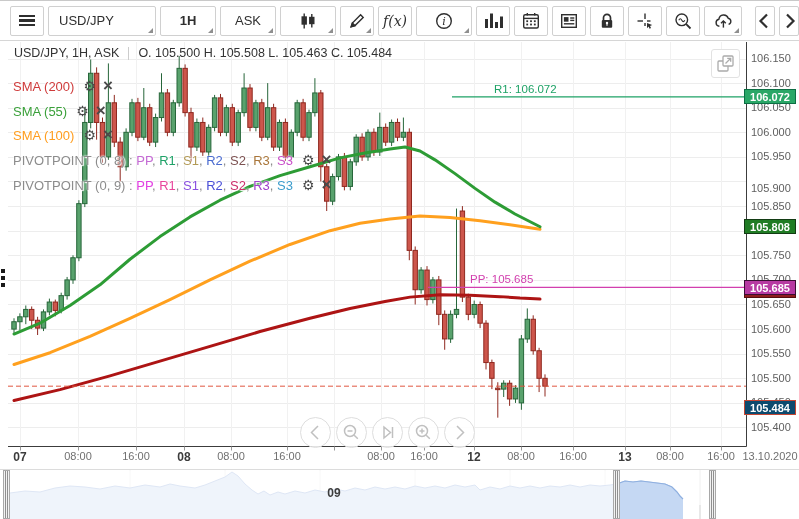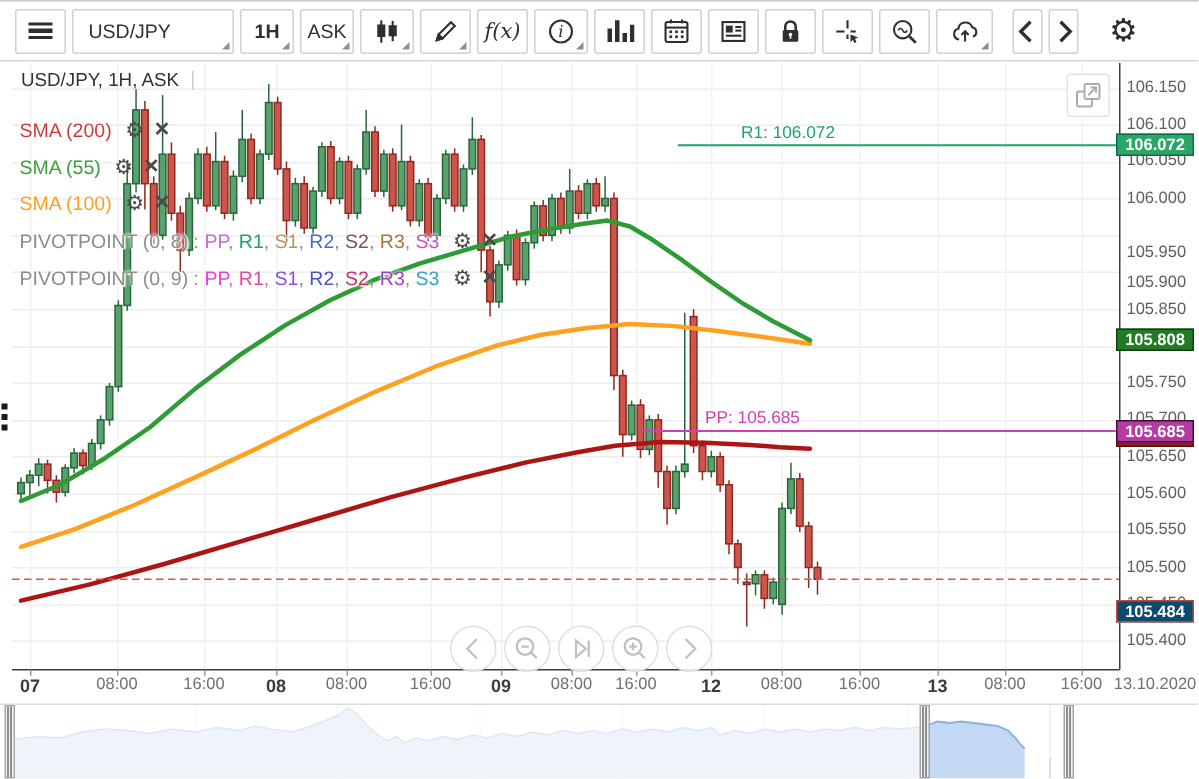--- a/index.html
+++ b/index.html
@@ -10,21 +10,21 @@
   .toolbar{position:absolute;top:0;left:0;width:799px;height:41px;background:#fff;
     border-top:1px solid #c9c9c9;border-bottom:1px solid #d6d6d6;display:flex;align-items:center;
     padding-left:10px;gap:4px;z-index:30;box-sizing:border-box;}
   .tbtn{height:30px;min-width:34px;border:1px solid #d0d0d0;border-radius:2px;background:#fff;
     display:flex;align-items:center;justify-content:center;position:relative;color:#2f2f2f;
     font-size:13px;box-sizing:border-box;flex:0 0 auto;cursor:pointer;}
   .tbtn svg{stroke:#2f2f2f;fill:none;stroke-width:1.4;}
   .caret::after{content:"";position:absolute;right:2px;bottom:2px;border-style:solid;
     border-width:0 0 5px 5px;border-color:transparent transparent #8f8f8f transparent;}
   .symbol-btn{width:108px;justify-content:flex-start;padding-left:10px;}
-  .w40{width:36px;} .w38{width:38px;} .w20{min-width:20px;width:20px;}
+  .w40{width:56px;} .w38{width:38px;} .w20{min-width:20px;width:20px;}
   .noborder{border:none;}
   .fx{font-family:"DejaVu Serif",serif;font-style:italic;font-size:14px;}
   .hamb div{width:16px;height:2.2px;background:#2f2f2f;margin:2.4px 0;}
   .gearchar{font-family:"DejaVu Sans",sans-serif;font-size:21px;color:#2b2b2b;line-height:1;}
   .mlg{margin-left:9px;}
   
   .ohlc-header{position:absolute;left:14px;top:46px;font-size:12.5px;color:#333;z-index:20;display:flex;align-items:center;}
   .hdiv{display:inline-block;width:1px;height:13px;background:#ccc;margin:0 9px;}
   #legend{position:absolute;left:13px;top:70px;z-index:20;}
   .lrow{position:absolute;left:0;white-space:nowrap;font-size:13px;
@@ -450,36 +450,37 @@
       <defs>
         <clipPath id="winclip">
           <rect x="617" y="470" width="96" height="49"></rect>
         </clipPath>
       </defs>
     </svg>
 
   <div class="ohlc-header">
     <span>USD/JPY, 1H, ASK</span>
     <span class="hdiv"></span>
+    <span>O. 105.500 H. 105.508 L. 105.463 C. 105.484</span>
   </div>
 
   <div id="legend">
       <div class="lrow" style="top: 7px;"><span style="color: rgb(207, 59, 59);">SMA (200)</span><span class="gear">⚙</span><span class="closex">×</span></div>
       <div class="lrow" style="top: 32px;"><span style="color: rgb(58, 160, 58);">SMA (55)</span><span class="gear">⚙</span><span class="closex">×</span></div>
       <div class="lrow" style="top: 56px;"><span style="color: rgb(255, 157, 30);">SMA (100)</span><span class="gear">⚙</span><span class="closex">×</span></div>
       <div class="lrow" style="top: 81px;"><span style="color: rgb(140, 140, 140);">PIVOTPOINT (0, 8)</span><span style="color: rgb(140, 140, 140);"> : </span><span style="color: rgb(196, 106, 212);">PP</span><span style="color: rgb(140, 140, 140);">, </span><span style="color: rgb(31, 162, 104);">R1</span><span style="color: rgb(140, 140, 140);">, </span><span style="color: rgb(178, 154, 86);">S1</span><span style="color: rgb(140, 140, 140);">, </span><span style="color: rgb(74, 107, 208);">R2</span><span style="color: rgb(140, 140, 140);">, </span><span style="color: rgb(124, 81, 81);">S2</span><span style="color: rgb(140, 140, 140);">, </span><span style="color: rgb(169, 118, 58);">R3</span><span style="color: rgb(140, 140, 140);">, </span><span style="color: rgb(201, 79, 201);">S3</span><span class="gear">⚙</span><span class="closex">×</span></div>
       <div class="lrow" style="top: 106px;"><span style="color: rgb(140, 140, 140);">PIVOTPOINT (0, 9)</span><span style="color: rgb(140, 140, 140);"> : </span><span style="color: rgb(226, 63, 226);">PP</span><span style="color: rgb(140, 140, 140);">, </span><span style="color: rgb(232, 69, 156);">R1</span><span style="color: rgb(140, 140, 140);">, </span><span style="color: rgb(138, 79, 224);">S1</span><span style="color: rgb(140, 140, 140);">, </span><span style="color: rgb(74, 79, 216);">R2</span><span style="color: rgb(140, 140, 140);">, </span><span style="color: rgb(204, 45, 106);">S2</span><span style="color: rgb(140, 140, 140);">, </span><span style="color: rgb(160, 63, 204);">R3</span><span style="color: rgb(140, 140, 140);">, </span><span style="color: rgb(59, 156, 204);">S3</span><span class="gear">⚙</span><span class="closex">×</span></div>
     </div>
 
   <div id="overlays">
       <div class="ptick" style="top: 52px;">106.150</div>
       <div class="ptick" style="top: 76.6px;">106.100</div>
       <div class="ptick" style="top: 101.2px;">106.050</div>
       <div class="ptick" style="top: 125.8px;">106.000</div>
-      <div class="ptick" style="top: 150.4px; margin-top: 12px;">105.950</div>
+      <div class="ptick" style="top: 150.4px;">105.950</div>
       <div class="ptick" style="top: 182px;">105.900</div>
       <div class="ptick" style="top: 199.6px;">105.850</div>
       <div class="ptick" style="top: 248.8px;">105.750</div>
       <div class="ptick" style="top: 273.4px;">105.700</div>
       <div class="ptick" style="top: 298px;">105.650</div>
       <div class="ptick" style="top: 322.6px;">105.600</div>
       <div class="ptick" style="top: 347.2px;">105.550</div>
       <div class="ptick" style="top: 371.8px;">105.500</div>
       <div class="ptick" style="top: 396.4px;">105.450</div>
       <div class="ptick" style="top: 421px;">105.400</div>
@@ -487,21 +488,21 @@
       <div class="pbadge" style="top: 89.376px; background: rgb(42, 167, 103); border-color: rgb(13, 110, 68);">106.072</div>
       <div class="pbadge" style="top: 219.264px; background: rgb(32, 124, 36); border-color: rgb(19, 60, 20);">105.808</div>
       <div class="pbadge" style="top: 279.78px; background: rgb(183, 58, 162); border-color: rgb(58, 14, 51);">105.685</div>
       <div class="pbadge" style="top: 400px; background: #0c4a6e; border-color: rgb(196, 71, 52);">105.484</div>
       <div class="ttick major" style="left: -4px;">07</div>
       <div class="ttick" style="left: 54px;">08:00</div>
       <div class="ttick" style="left: 112px;">16:00</div>
       <div class="ttick major" style="left: 160px;">08</div>
       <div class="ttick" style="left: 207px;">08:00</div>
       <div class="ttick" style="left: 263px;">16:00</div>
-      <div class="ttick major" style="left: 310px;">09</div>
+      <div class="ttick major" style="left: 310px; margin-top: 36px;">09</div>
       <div class="ttick" style="left: 357px;">08:00</div>
       <div class="ttick" style="left: 400px;">16:00</div>
       <div class="ttick major" style="left: 450px;">12</div>
       <div class="ttick" style="left: 497px;">08:00</div>
       <div class="ttick" style="left: 549px;">16:00</div>
       <div class="ttick major" style="left: 601px;">13</div>
       <div class="ttick" style="left: 646px;">08:00</div>
       <div class="ttick" style="left: 697px;">16:00</div>
       <div class="plabel" style="left: 452px; top: 82.876px; color: rgb(30, 162, 102);">R1: 106.072</div>
       <div class="plabel" style="left: 428px; top: 273.28px; color: rgb(210, 63, 174);">PP: 105.685</div>

